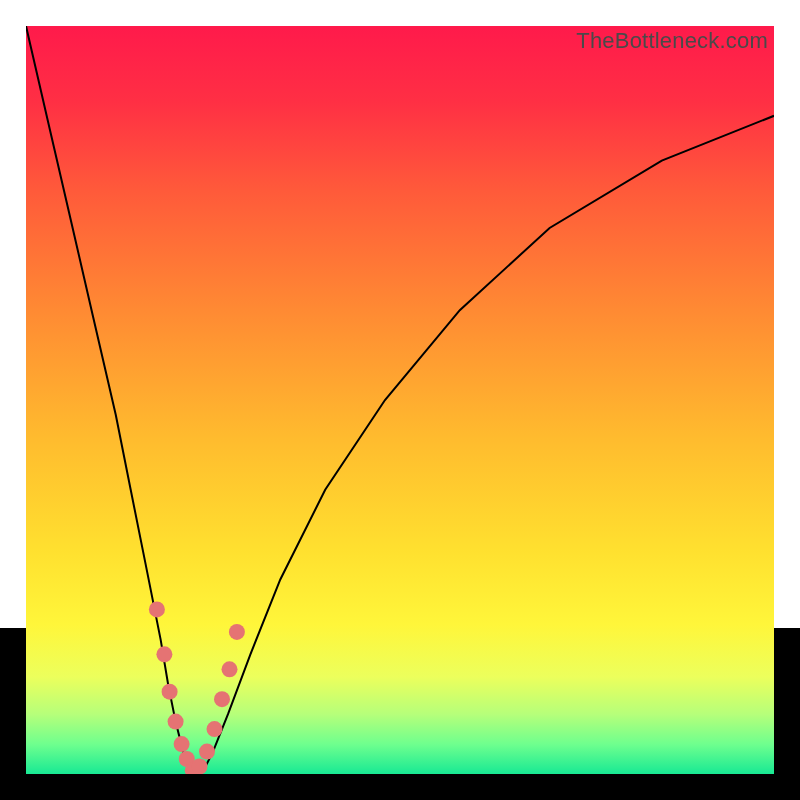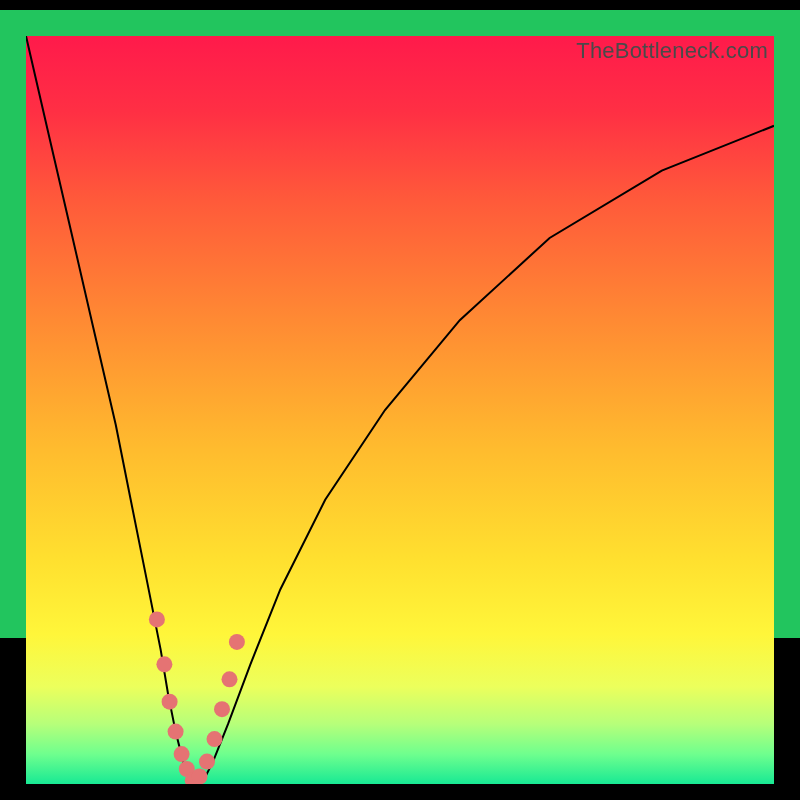--- a/index.html
+++ b/index.html
@@ -6,23 +6,23 @@
     margin: 0;
     padding: 0;
     width: 800px;
     height: 800px;
     overflow: hidden;
     background: #000;
     font-family: Arial, Helvetica, sans-serif;
   }
   .frame {
     position: absolute;
-    left: 0; top: 10px;
+    left: 0; top: 0;
     width: 800px; height: 628px;
-    background: #22c55e;
+    background: #ffffff;
   }
   .plot {
     position: absolute;
     left: 26px; top: 26px;
     width: 748px; height: 748px;
     background: linear-gradient(to bottom,
       #ff1a4b 0%,
       #ff2f44 10%,
       #ff5a3a 22%,
       #ff8a33 38%,

